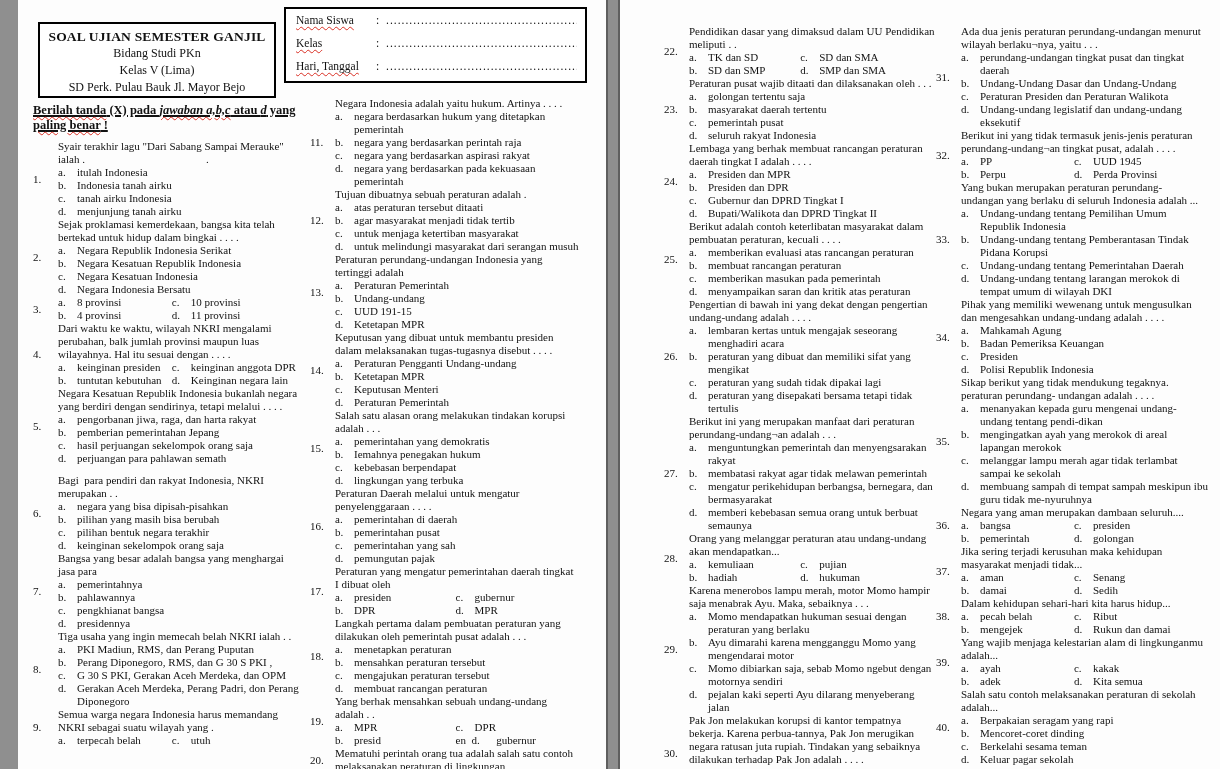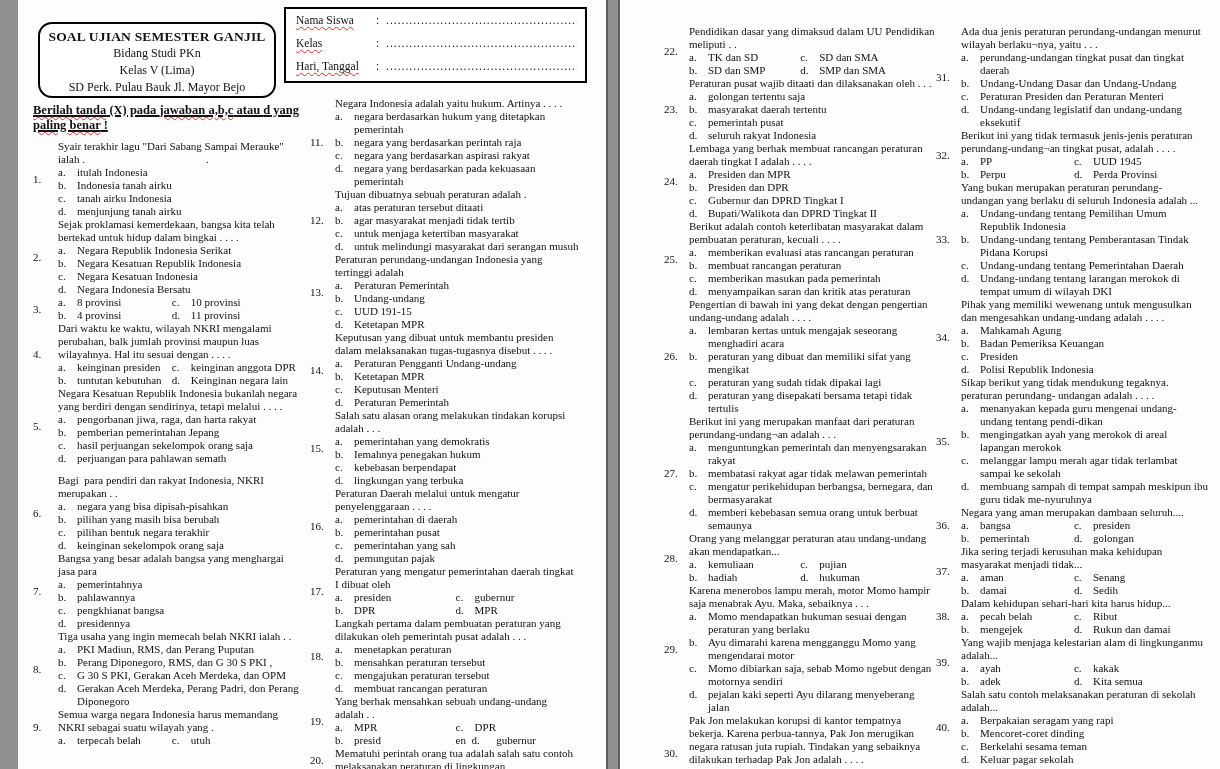--- a/index.html
+++ b/index.html
@@ -8,37 +8,37 @@
     background:#8f8f8f;
     font-family:"Liberation Serif","DejaVu Serif",serif;
     color:#121212;
   }
   .page{position:absolute;top:0;height:769px;background:#fdfdfd;overflow:hidden;}
   #page1{left:18px;width:588px;border-right:2px solid #5f5f5f;}
   #page2{left:618px;width:602px;border-left:2px solid #5f5f5f;}
 
   .hbox{position:absolute;border:2px solid #000;box-sizing:border-box;background:#fff;}
   #titleBox{left:20px;top:22px;width:238px;height:76px;text-align:center;
-    font-size:12px;line-height:17px;padding-top:4px;border-radius:14px;}
+    font-size:12px;line-height:17px;padding-top:4px;}
   #titleBox .t1{font-weight:bold;font-size:13.5px;letter-spacing:.2px;}
   #infoBox{left:266px;top:7px;width:303px;height:76px;font-size:11.5px;
     padding:5px 8px 0 10px;box-sizing:border-box;}
   .frow{display:flex;height:23px;align-items:baseline;}
   .flabel{flex:none;width:80px;
     text-decoration-line:underline;text-decoration-style:wavy;
     text-decoration-color:#d93025;text-decoration-thickness:1px;text-underline-offset:2px;}
   .fcolon{flex:none;width:10px;}
   .fdots{flex:1;overflow:hidden;white-space:nowrap;letter-spacing:1px;}
 
   .col{position:absolute;font-size:11px;line-height:13px;}
   .instr{font-weight:bold;font-size:12.5px;line-height:15px;margin-bottom:7px;
     text-decoration:underline;text-decoration-thickness:1.5px;}
   .instr .sq{text-decoration-line:underline;text-decoration-style:wavy;
     text-decoration-color:#d93025;text-decoration-thickness:1px;text-underline-offset:2px;margin-top:10px;}
-  .instr .it{}
+  .instr .it{font-style:italic;}
 
   .q{display:flex;align-items:center;}
   .q.gap{margin-top:9px;}
   .qn{flex:none;width:25px;}
   .qb{flex:1;min-width:0;}
   .qt{white-space:pre-wrap;}
   .opt{display:flex;align-items:flex-start;}
   .ok{flex:none;min-width:19px;white-space:pre;}
   .ot{flex:1;min-width:0;white-space:pre-wrap;}
   .opts2{display:grid;grid-template-columns:45% 55%;}
@@ -772,21 +772,21 @@
               <span class="ok">a.</span>
               <span class="ot">perundang-undangan tingkat pusat dan tingkat
 daerah</span>
             </div>
             <div class="opt">
               <span class="ok">b.</span>
               <span class="ot">Undang-Undang Dasar dan Undang-Undang</span>
             </div>
             <div class="opt">
               <span class="ok">c.</span>
-              <span class="ot">Peraturan Presiden dan Peraturan Menteri</span>
+              <span class="ot">Peraturan Presiden dan Peraturan Walikota</span>
             </div>
             <div class="opt">
               <span class="ok">d.</span>
               <span class="ot">Undang-undang legislatif dan undang-undang
 eksekutif</span>
             </div>
           </div>
         </div>
       </div>
       <div class="q">

